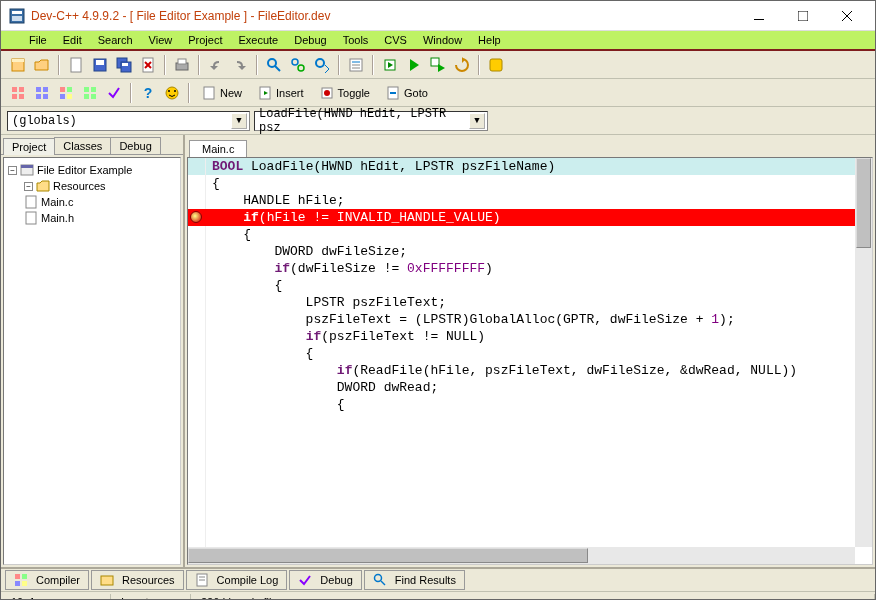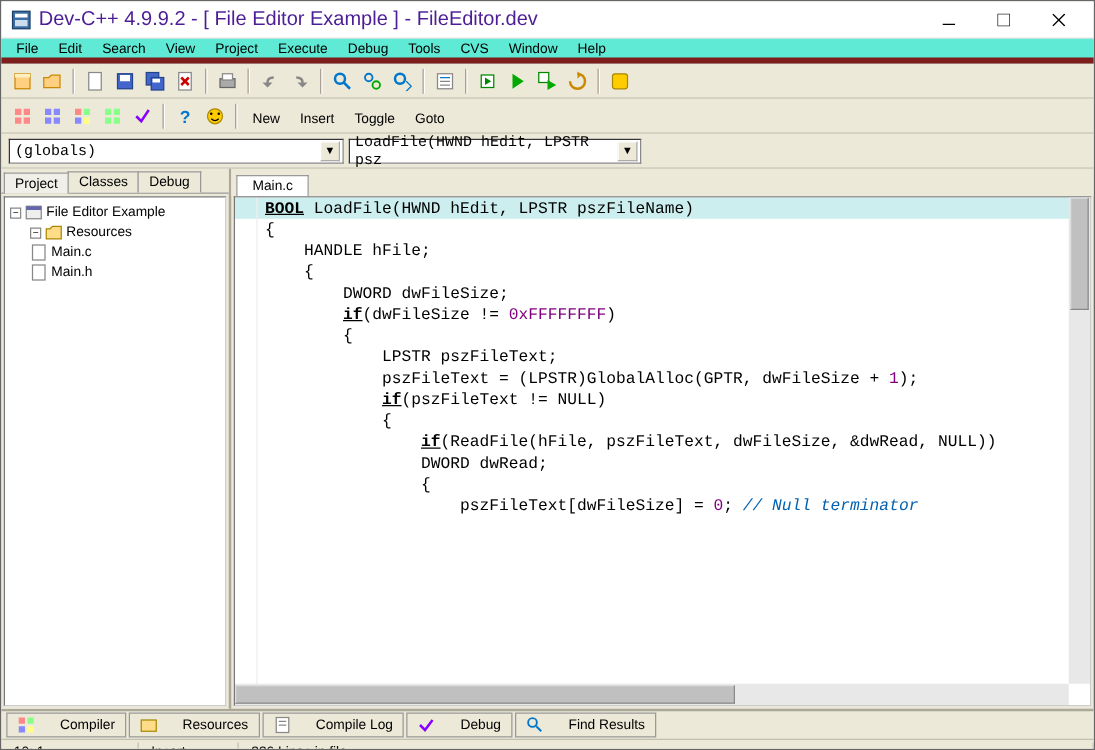--- a/index.html
+++ b/index.html
@@ -1,26 +1,26 @@
 <!DOCTYPE html>
 <html><head>
 <meta charset="utf-8">
 <style>
 * { margin: 0; padding: 0; box-sizing: border-box; }
 body { font-family: Tahoma, "MS Sans Serif", sans-serif; font-size: 11px; background: #ece9d8; width: 876px; height: 600px; overflow: hidden; border: 1px solid #666; }
 .titlebar { height: 30px; background: #fff; display: flex; align-items: center; padding: 0 6px 0 8px; border-bottom: 1px solid #ddd; }
 .titlebar .icon { width: 16px; height: 16px; margin-right: 6px; }
-.titlebar .title { flex: 1; color: #4c1d95; font-size: 16px; }
+.titlebar .title { flex: 1; color: #c2410c; font-size: 12px; }
 .titlebar .wbtn { width: 44px; height: 28px; display: flex; align-items: center; justify-content: center; font-size: 12px; cursor: pointer; }
-.menubar { height: 20px; background: #5eead4; display: flex; align-items: center; padding: 0 4px; border-bottom: 5px solid #7f1d1d; }
+.menubar { height: 20px; background: #bef264; display: flex; align-items: center; padding: 0 20px; border-bottom: 2px solid #7f1d1d; }
 .menubar .menu { padding: 2px 8px; cursor: pointer; }
 .toolbar { height: 28px; background: #ece9d8; display: flex; align-items: center; padding: 2px 6px; border-bottom: 1px solid #c0c0b0; gap: 2px; }
 .tbtn { width: 22px; height: 22px; display: flex; align-items: center; justify-content: center; cursor: pointer; border: 1px solid transparent; }
 .tsep { width: 2px; height: 20px; border-left: 1px solid #aaa097; border-right: 1px solid #fff; margin: 0 3px; }
-.tbtn-text { display: flex; align-items: center; gap: 4px; padding: 2px 6px; height: 22px; cursor: pointer; border: 1px solid transparent; flex-direction: column; }
+.tbtn-text { display: flex; align-items: center; gap: 4px; padding: 2px 6px; height: 22px; cursor: pointer; border: 1px solid transparent; }
 .dropdown-row { height: 28px; background: #ece9d8; display: flex; align-items: center; padding: 2px 6px; gap: 4px; border-bottom: 1px solid #c0c0b0; }
 .combo { background: #fff; border: 1px inset #888; height: 20px; display: flex; align-items: center; padding: 0 2px 0 4px; font-family: "Courier New", monospace; font-size: 12px; }
 .combo .cbtn { width: 16px; height: 16px; background: #ece9d8; border: 1px outset #fff; text-align: center; font-size: 9px; line-height: 14px; cursor: pointer; }
 .main { display: flex; height: 432px; }
 .leftpane { width: 184px; background: #ece9d8; display: flex; flex-direction: column; border-right: 2px solid #aca899; }
 .lefttabs { height: 20px; display: flex; align-items: flex-end; padding: 2px 2px 0 2px; background: #ece9d8; border-bottom: 1px solid #999; }
 .ltab { padding: 2px 8px; background: #ece9d8; border: 1px solid #999; border-bottom: none; margin-right: -1px; cursor: pointer; font-size: 11px; }
 .ltab.active { background: #f0f0e8; position: relative; top: 1px; }
 .tree { flex: 1; background: #fff; border: 1px inset #ccc; margin: 2px; padding: 4px; font-size: 11px; overflow: auto; }
 .tree-node { display: flex; align-items: center; gap: 3px; height: 16px; cursor: pointer; white-space: nowrap; }
@@ -28,26 +28,26 @@
 .tree-indent1 { margin-left: 16px; }
 .tree-indent2 { margin-left: 32px; }
 .rightpane { flex: 1; display: flex; flex-direction: column; }
 .editortabs { height: 22px; display: flex; align-items: flex-end; padding: 2px 4px 0 4px; background: #ece9d8; }
 .etab { padding: 2px 12px; background: #fff; border: 1px solid #999; border-bottom: none; cursor: pointer; font-size: 11px; }
 .editor { flex: 1; background: #fff; border: 1px inset #ccc; margin: 0 2px 2px 2px; font-family: "Courier New", monospace; font-size: 13px; overflow: auto; position: relative; }
 .editor .gutter { position: absolute; left: 0; top: 0; width: 18px; height: 100%; border-right: 1px solid #eee; }
 .editor .codeline { padding-left: 24px; line-height: 17px; white-space: pre; }
 .editor .hl-sig { background: #cceeee; }
 .editor .hl-bp { background: #ff0000; color: #fff; }
-.editor .kw { font-weight: bold; color: #000000; text-decoration: underline; }
+.editor .kw { font-weight: bold; color: #701a75; }
 .editor .num { color: #800080; }
 .editor .cmt { color: #0060b0; font-style: italic; }
 .bp-dot { position: absolute; left: 2px; width: 12px; height: 12px; background: radial-gradient(circle at 4px 4px, #ff8, #c00); border-radius: 50%; border: 1px solid #800; }
 .bottom-tabs { height: 24px; background: #ece9d8; display: flex; align-items: center; padding: 2px 4px; border-top: 2px solid #aca899; gap: 2px; }
-.btab { display: flex; align-items: center; gap: 20px; padding: 2px 8px; border: 1px solid #999; background: #ece9d8; cursor: pointer; font-size: 11px; }
+.btab { display: flex; align-items: center; gap: 8px; padding: 2px 8px; border: 1px solid #999; background: #ece9d8; cursor: pointer; font-size: 11px; }
 .status { height: 20px; background: #ece9d8; display: flex; align-items: center; border-top: 1px solid #c0c0b0; font-size: 11px; }
 .status .cell { padding: 2px 10px; border-right: 1px solid #c0c0b0; }
 .status .cell.w1 { width: 110px; }
 .status .cell.w2 { width: 80px; }
 svg { display: block; }
 .scroll-v { position: absolute; right: 0; top: 0; width: 17px; height: calc(100% - 17px); background: #e8e8e8; }
 .scroll-v .thumb { position: absolute; left: 1px; width: 15px; background: #c0c0c0; border: 1px outset #ddd; }
 .scroll-h { position: absolute; bottom: 0; left: 0; height: 17px; width: calc(100% - 17px); background: #e8e8e8; }
 .scroll-h .thumb { position: absolute; top: 1px; height: 15px; background: #c0c0c0; border: 1px outset #ddd; }
 </style>
@@ -287,21 +287,21 @@
   <div class="tbtn-text">
       <svg width="14" height="14">
         <rect x="2" y="1" width="10" height="12" fill="#fff" stroke="#888"></rect>
         <line x1="4" y1="7" x2="10" y2="7" stroke="#07c" stroke-width="2"></line>
       </svg>
       <span>Goto</span>
     </div>
 </div>
 
 <div class="dropdown-row">
-  <div class="combo" style="width:268px">
+  <div class="combo" style="width:243px">
     <span style="flex:1">(globals)</span>
     <div class="cbtn">▼</div>
   </div>
   <div class="combo" style="width:234px">
     <span style="flex:1;overflow:hidden">LoadFile(HWND hEdit, LPSTR psz</span>
     <div class="cbtn">▼</div>
   </div>
 </div>
 
 <div class="main">
@@ -345,32 +345,32 @@
   <div class="rightpane">
     <div class="editortabs">
       <div class="etab">Main.c</div>
     </div>
     <div class="editor">
       <div class="gutter"></div>
       <div class="codeline hl-sig"><span class="kw">BOOL</span><span> LoadFile(HWND hEdit, LPSTR pszFileName)</span></div>
       <div class="codeline">{</div>
       <div class="codeline">    HANDLE hFile;</div>
       <div class="codeline"></div>
+      <div class="codeline hl-bp" style="position:relative"><span class="bp-dot" style="top:2px"></span><span>    </span><span style="font-weight:bold">if</span><span>(hFile != INVALID_HANDLE_VALUE)</span></div>
       <div class="codeline">    {</div>
       <div class="codeline">        DWORD dwFileSize;</div>
       <div class="codeline"><span>        </span><span class="kw">if</span><span>(dwFileSize != </span><span class="num">0xFFFFFFFF</span><span>)</span></div>
       <div class="codeline">        {</div>
       <div class="codeline">            LPSTR pszFileText;</div>
       <div class="codeline"><span>            pszFileText = (LPSTR)GlobalAlloc(GPTR, dwFileSize + </span><span class="num">1</span><span>);</span></div>
       <div class="codeline"><span>            </span><span class="kw">if</span><span>(pszFileText != NULL)</span></div>
       <div class="codeline">            {</div>
       <div class="codeline"><span>                </span><span class="kw">if</span><span>(ReadFile(hFile, pszFileText, dwFileSize, &amp;dwRead, NULL))</span></div>
       <div class="codeline">                DWORD dwRead;</div>
       <div class="codeline">                {</div>
-      <div class="codeline"><span>                    pszFileText[dwFileSize] = </span><span class="num">0</span><span>; </span><span class="cmt">// Null terminator</span></div>
       <div class="scroll-v">
           <div class="thumb" style="top:0;height:90px"></div>
         </div>
       <div class="scroll-h">
           <div class="thumb" style="left:0;width:60%"></div>
         </div>
     </div>
   </div>
 </div>
 

